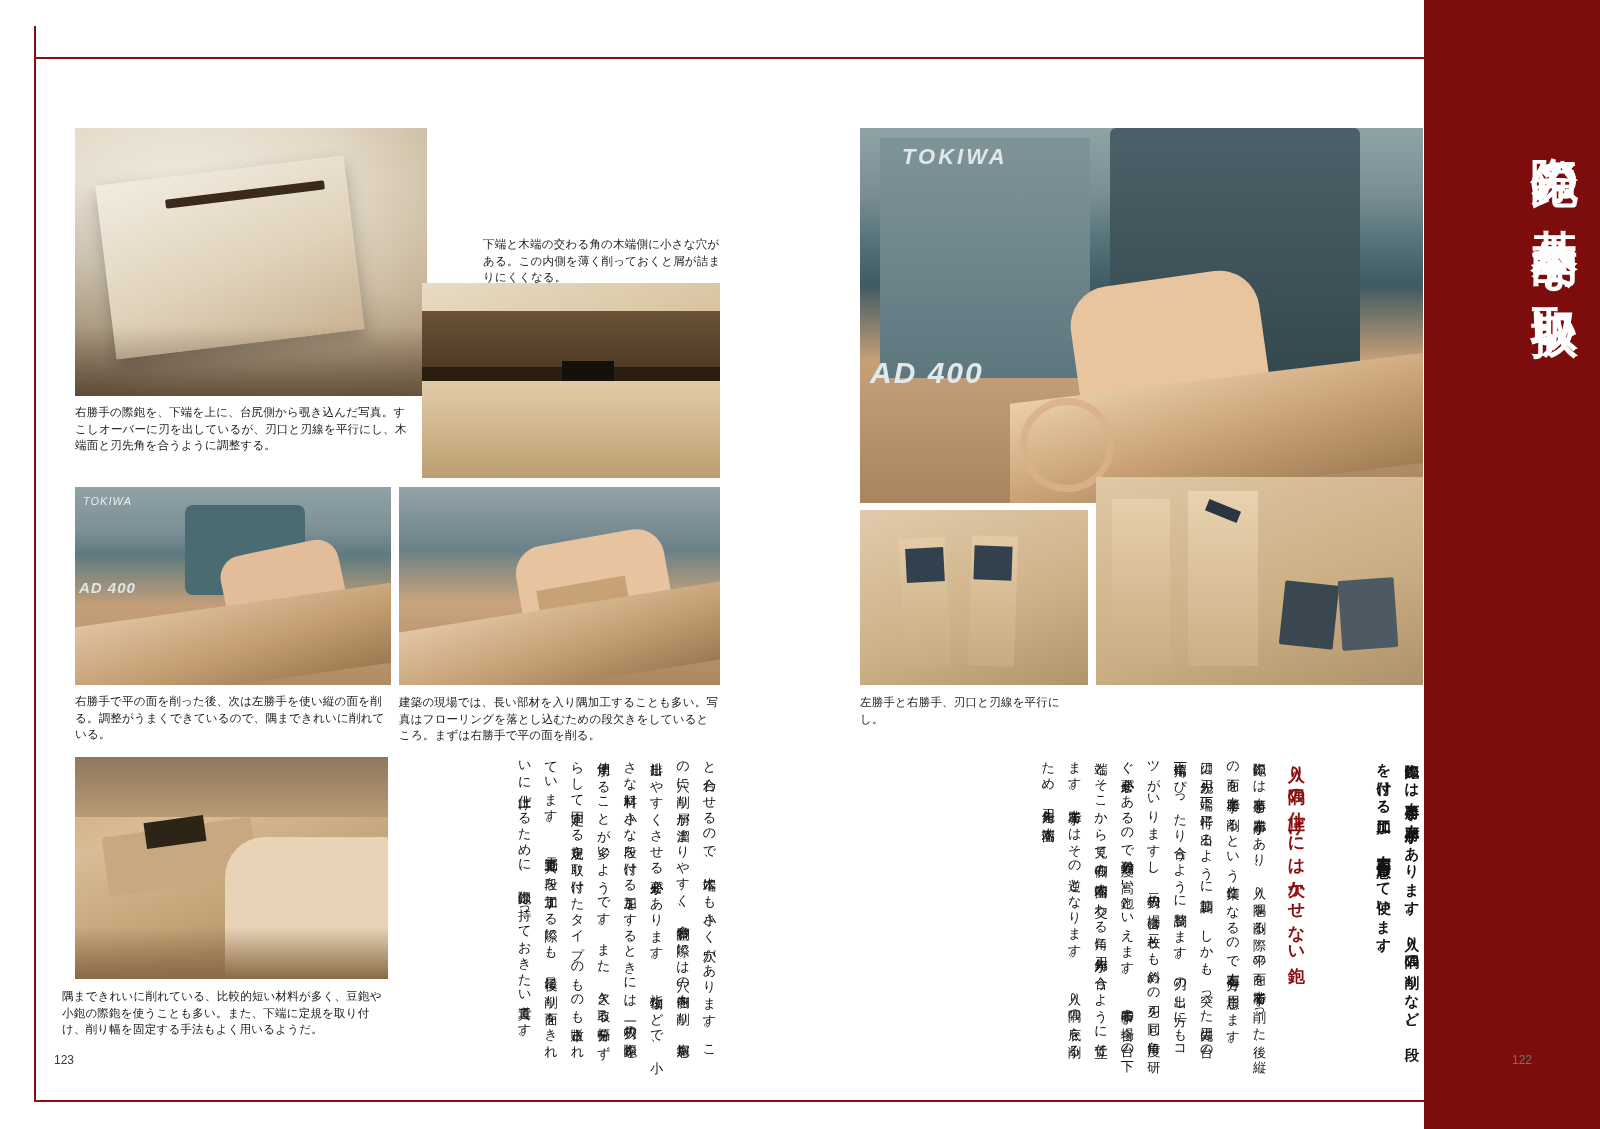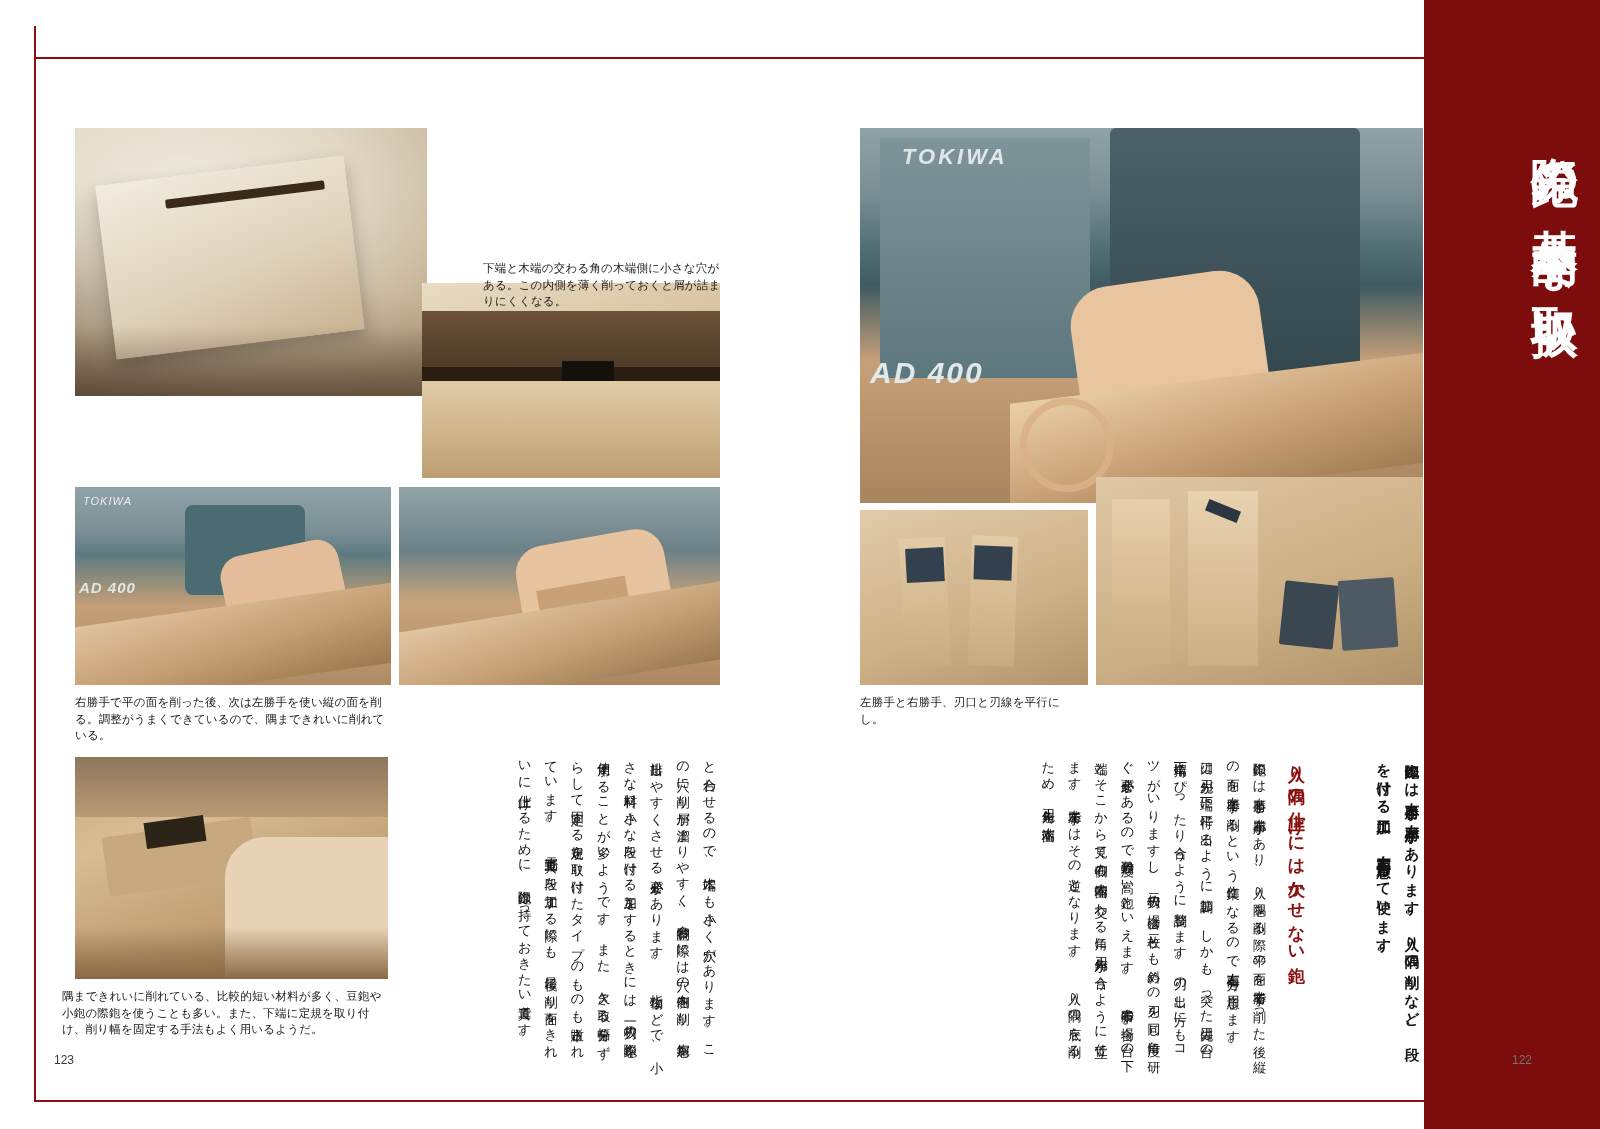--- a/index.html
+++ b/index.html
@@ -128,55 +128,57 @@
     <div class="overlay-blur" style="background:
       linear-gradient(200deg, rgba(255,255,255,0) 45%, rgba(60,40,25,.35) 100%);"></div>
     <div style="position:absolute;left:30px;top:42px;width:250px;height:175px;
       background:linear-gradient(165deg,#f2ece0,#e0d3bc 55%,#c9b392);
       box-shadow:0 8px 18px rgba(0,0,0,.25);transform:rotate(-7deg);"></div>
     <div style="position:absolute;left:90px;top:62px;width:160px;height:9px;
       background:#3a2a1c;transform:rotate(-7deg);border-radius:2px;"></div>
     <div style="position:absolute;left:0;bottom:0;width:100%;height:70px;
       background:linear-gradient(0deg,rgba(40,25,15,.45),transparent);"></div>
   </div>
+  <div class="cap" style="left:75px;top:404px;width:340px;">右勝手の際鉋を、下端を上に、台尻側から覗き込んだ写真。すこしオーバーに刃を出しているが、刃口と刃線を平行にし、木端面と刃先角を合うように調整する。</div>
 
   <div class="photo" style="left:422px;top:283px;width:298px;height:195px;">
     <div class="overlay-blur" style="background:
       linear-gradient(160deg,#e8dcc4 0%, #d8c39f 45%, #c2a97f 80%, #ad9065 100%);"></div>
     <div style="position:absolute;left:0;top:28px;width:100%;height:58px;
       background:linear-gradient(180deg,#6b5238,#4e3a26);"></div>
     <div style="position:absolute;left:0;top:84px;width:100%;height:14px;
       background:#2a1d12;"></div>
     <div style="position:absolute;left:140px;top:78px;width:52px;height:40px;
       background:#14100c;border-radius:0 0 18px 18px;"></div>
     <div style="position:absolute;left:0;top:98px;width:100%;height:97px;
       background:linear-gradient(180deg,#e0cba7,#cdb287 60%,#bb9d70);"></div>
   </div>
-  <div class="cap" style="left:483px;top:236px;width:240px;margin-top:24px;">下端と木端の交わる角の木端側に小さな穴がある。この内側を薄く削っておくと屑が詰まりにくくなる。</div>
+  <div class="cap" style="left:483px;top:236px;width:240px;">下端と木端の交わる角の木端側に小さな穴がある。この内側を薄く削っておくと屑が詰まりにくくなる。</div>
 
   <div class="photo img-shop" style="left:75px;top:487px;width:316px;height:198px;">
     <div class="overlay-blur" style="background:
       linear-gradient(180deg,#8fa2a6 0%, #7d9096 22%, #5d7a80 34%, #c49f77 60%, #b08c64 100%);"></div>
     <div style="position:absolute;left:110px;top:18px;width:120px;height:90px;background:#4a6b72;border-radius:8px;"></div>
     <div style="position:absolute;left:150px;top:60px;width:120px;height:95px;background:#e3bd99;border-radius:22px;transform:rotate(-12deg);"></div>
     <div style="position:absolute;left:0;top:118px;width:100%;height:80px;
       background:linear-gradient(170deg,#e0c3a0,#c49d72 55%,#9c7950);transform:skewY(-8deg);"></div>
     <div style="position:absolute;left:8px;top:8px;color:#e9eef0;font-size:11px;letter-spacing:1px;">TOKIWA</div>
     <div style="position:absolute;left:4px;top:92px;color:#dfe6e8;font-size:15px;font-weight:bold;letter-spacing:1px;">AD 400</div>
   </div>
-  <div class="cap" style="left:75px;top:694px;width:310px;">右勝手で平の面を削った後、次は左勝手を使い縦の面を削る。調整がうまくできているので、隅まできれいに削れている。</div>
+  <div class="cap" style="left:75px;top:694px;width:310px;font-family:Liberation Mono, monospace;">右勝手で平の面を削った後、次は左勝手を使い縦の面を削る。調整がうまくできているので、隅まできれいに削れている。</div>
 
   <div class="photo img-shop" style="left:399px;top:487px;width:321px;height:198px;">
     <div class="overlay-blur" style="background:
       linear-gradient(180deg,#93a4a8 0%, #7b8e94 20%, #6b8187 32%, #c9a47c 58%, #ab865e 100%);"></div>
     <div style="position:absolute;left:120px;top:50px;width:150px;height:100px;background:#e7c3a0;border-radius:28px;transform:rotate(-10deg);"></div>
     <div style="position:absolute;left:140px;top:96px;width:90px;height:40px;background:#c8a276;transform:rotate(-10deg);"></div>
     <div style="position:absolute;left:0;top:120px;width:100%;height:78px;
       background:linear-gradient(170deg,#e2c6a3,#c59f74 55%,#9b7a52);transform:skewY(-9deg);"></div>
   </div>
+  <div class="cap" style="left:399px;top:694px;width:320px;">建築の現場では、長い部材を入り隅加工することも多い。写真はフローリングを落とし込むための段欠きをしているところ。まずは右勝手で平の面を削る。</div>
 
   <div class="photo img-bench" style="left:75px;top:757px;width:313px;height:222px;">
     <div class="overlay-blur" style="background:
       linear-gradient(160deg,#caa97f 0%, #d9bc95 30%, #c2a276 62%, #9d7b52 100%);"></div>
     <div style="position:absolute;left:0;top:0;width:100%;height:60px;background:linear-gradient(180deg,#8e775d,#b99a74);"></div>
     <div style="position:absolute;left:30px;top:70px;width:150px;height:60px;background:#c8a97f;transform:rotate(-8deg);border-radius:4px;"></div>
     <div style="position:absolute;left:70px;top:62px;width:60px;height:26px;background:#2d2418;transform:rotate(-8deg);"></div>
     <div style="position:absolute;left:150px;top:80px;width:170px;height:140px;background:#e8d3b6;border-radius:40px 10px 0 0;"></div>
     <div style="position:absolute;left:0;bottom:0;width:100%;height:52px;background:linear-gradient(0deg,#8a6a46,rgba(160,130,95,0));"></div>
   </div>

